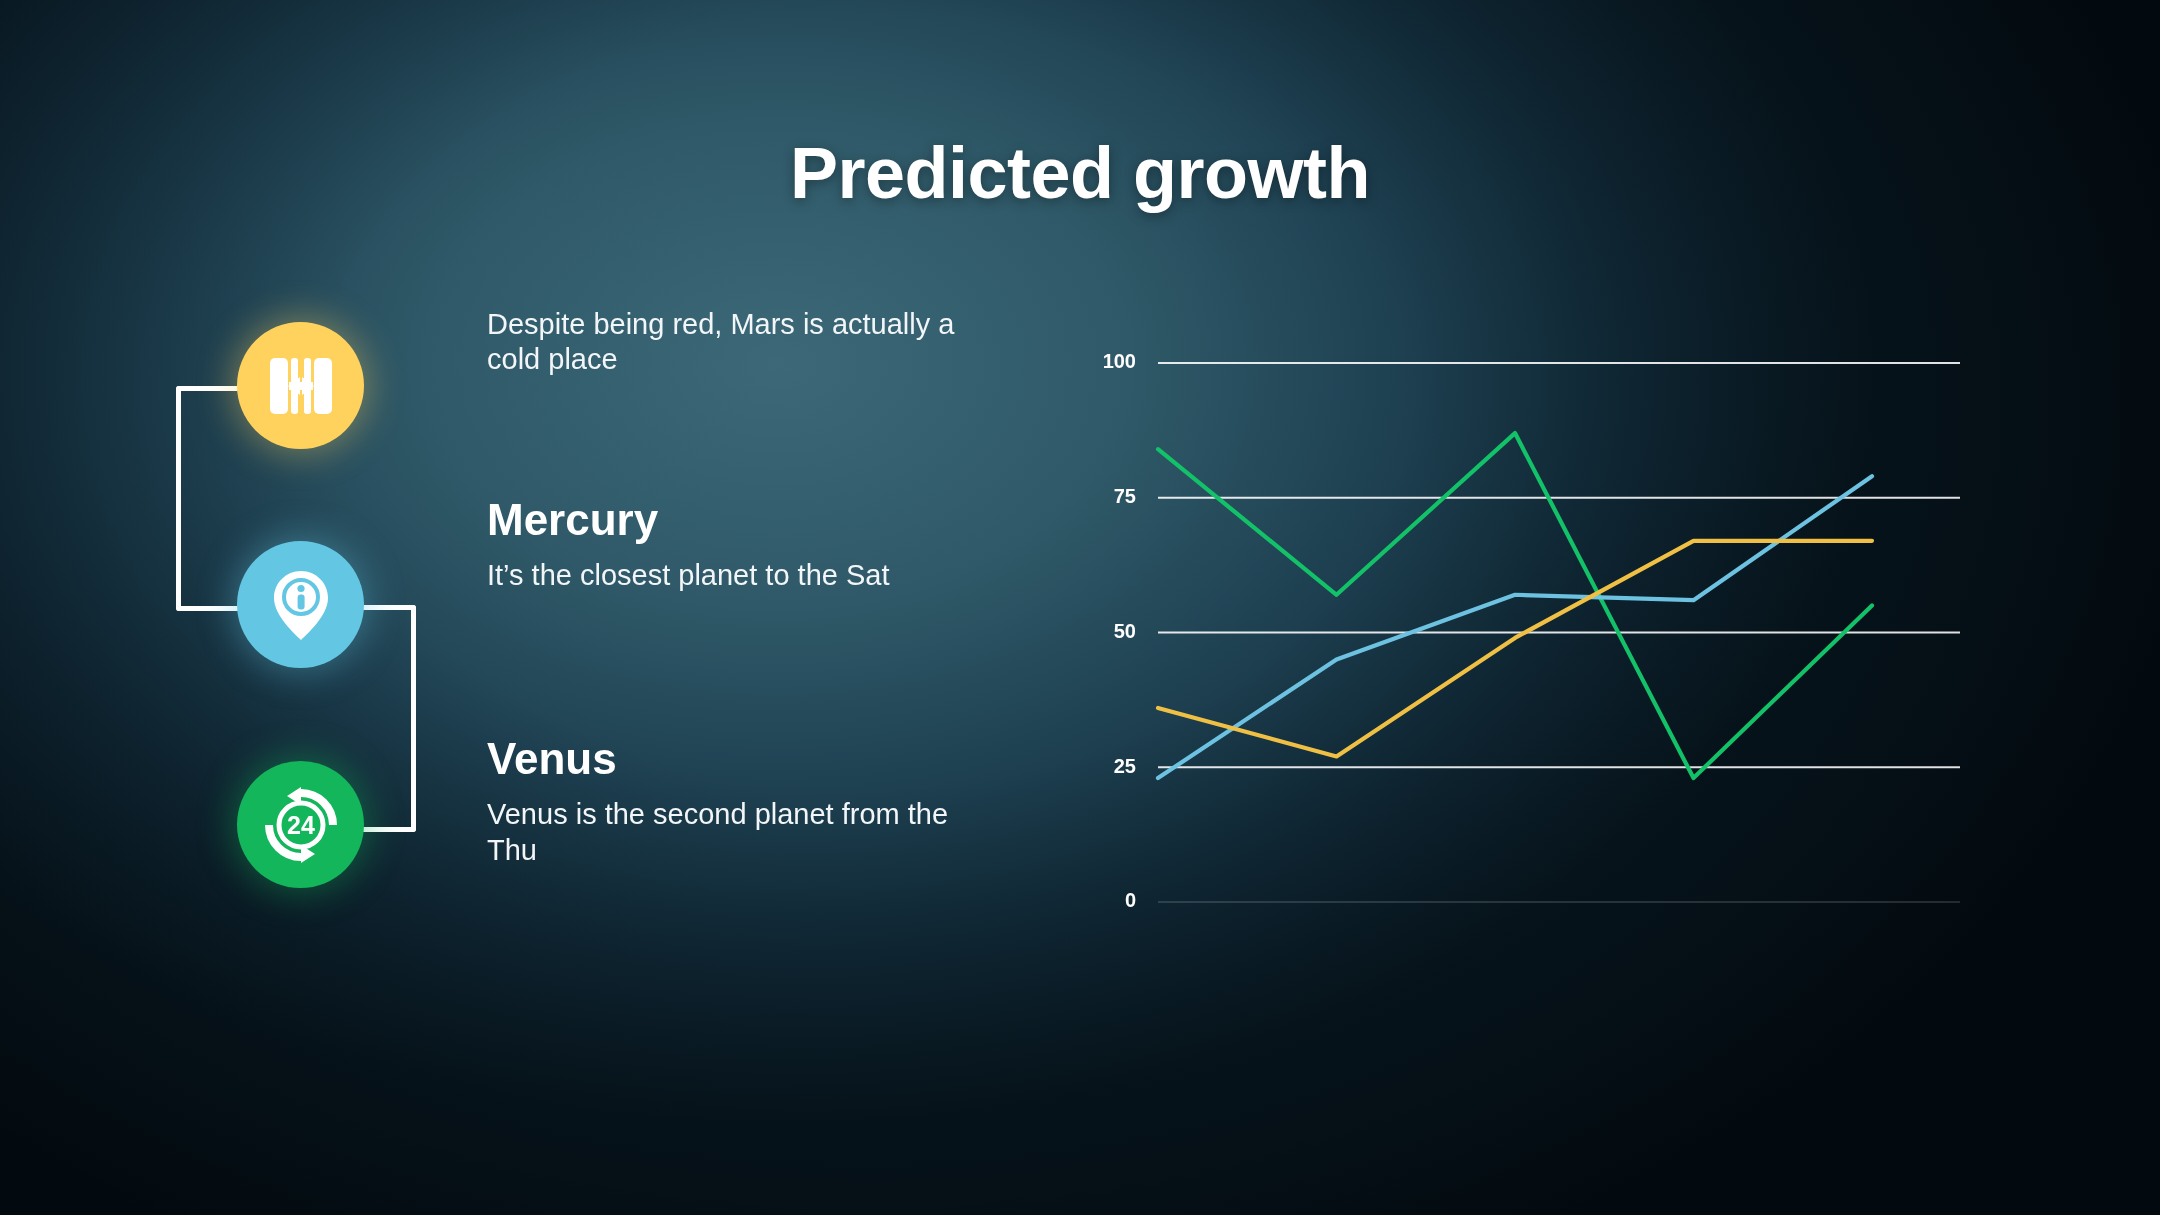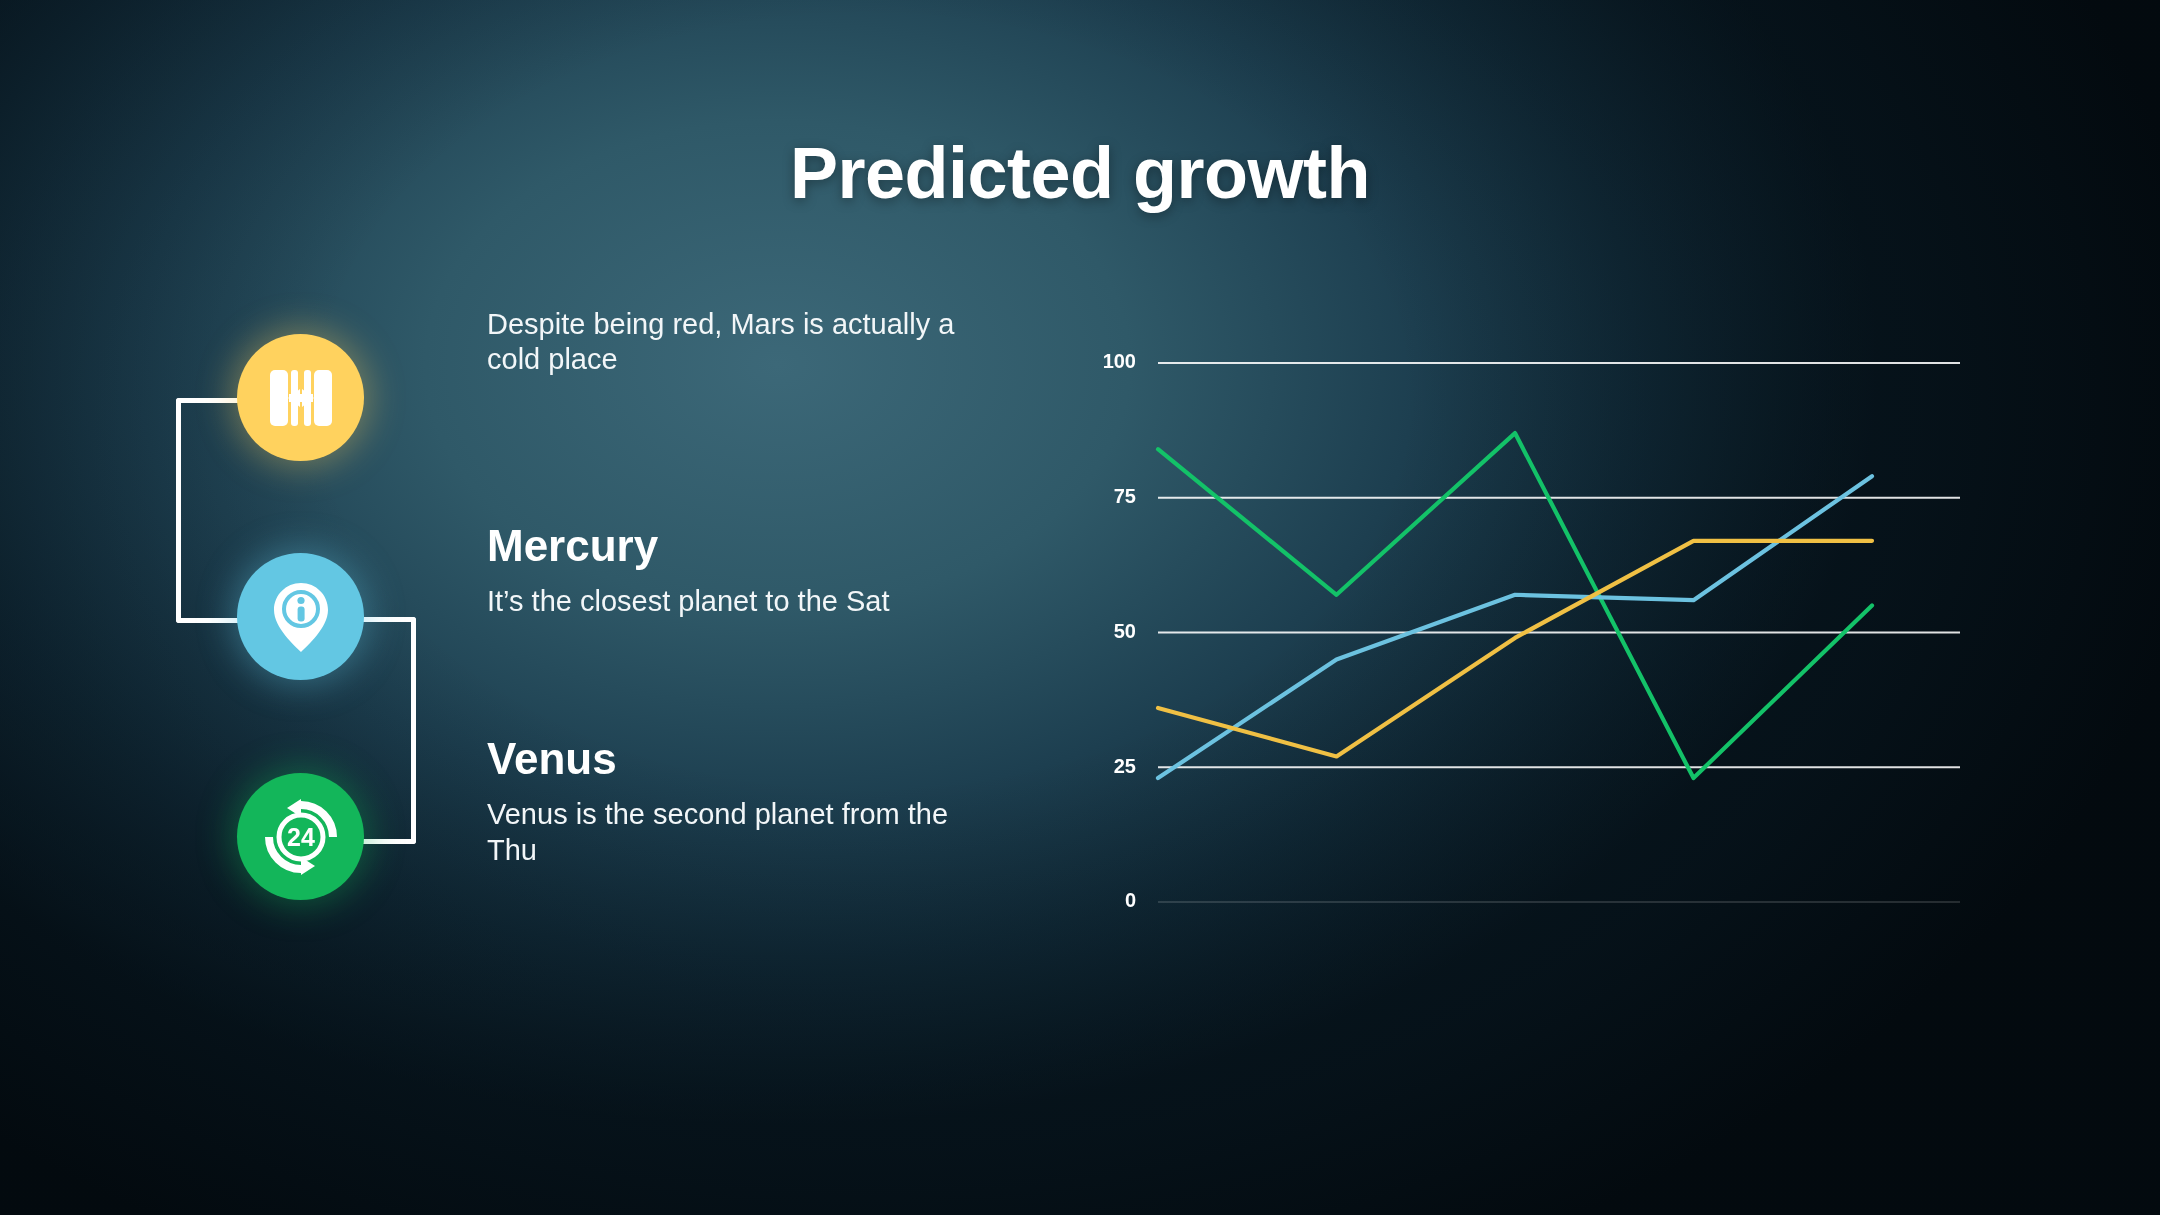--- a/index.html
+++ b/index.html
@@ -34,21 +34,21 @@
     text-align: center;
     color: #ffffff;
     font-size: 72px;
     font-weight: bold;
     letter-spacing: -0.5px;
     text-shadow: 0 3px 12px rgba(0,0,0,0.35);
     margin-top: 16px;
   }
 
   
-  #icon-column { position: absolute; left: 0; top: 12px; width: 700px; height: 1154px; }
+  #icon-column { position: absolute; left: 0; top: 0; width: 700px; height: 1154px; }
 
   .icon-badge {
     position: absolute;
     width: 127px; height: 127px;
     border-radius: 50%;
     display: flex; align-items: center; justify-content: center;
   }
   #badge-mars    { left: 237px; top: 322px;  background: #ffd25e; box-shadow: 0 0 34px 6px rgba(255,210,94,0.35); }
   #badge-mercury { left: 237px; top: 541px;  background: #63c7e3; box-shadow: 0 0 34px 6px rgba(99,199,227,0.35); }
   #badge-venus   { left: 237px; top: 761px;  background: #13b65a; box-shadow: 0 0 34px 6px rgba(19,182,90,0.35); }
@@ -65,21 +65,21 @@
     border-right-width: 5px; border-top-width: 5px; border-bottom-width: 5px;
     border-radius: 0 3px 3px 0;
     border-left: 0;
   }
 
   
   .text-block { position: absolute; left: 487px; width: 480px; color: #ffffff; }
   .tb-heading { font-size: 44px; font-weight: bold; line-height: 1.1; margin-bottom: 14px; }
   .tb-body    { font-size: 29px; font-weight: normal; line-height: 1.22; color: #f2f6f8; }
   #block-mars    { top: 307px; }
-  #block-mercury { top: 522px; }
+  #block-mercury { top: 496px; }
   #block-venus   { top: 735px; }
 
   
   #chart-region { position: absolute; left: 1010px; top: 330px; width: 1010px; height: 600px; }
   #chart-svg { display: block; width: 1010px; height: 600px; overflow: visible; }
   .axis-tick-label {
     fill: #ffffff;
     font-family: "Liberation Sans", sans-serif;
     font-size: 20px;
     font-weight: bold;

